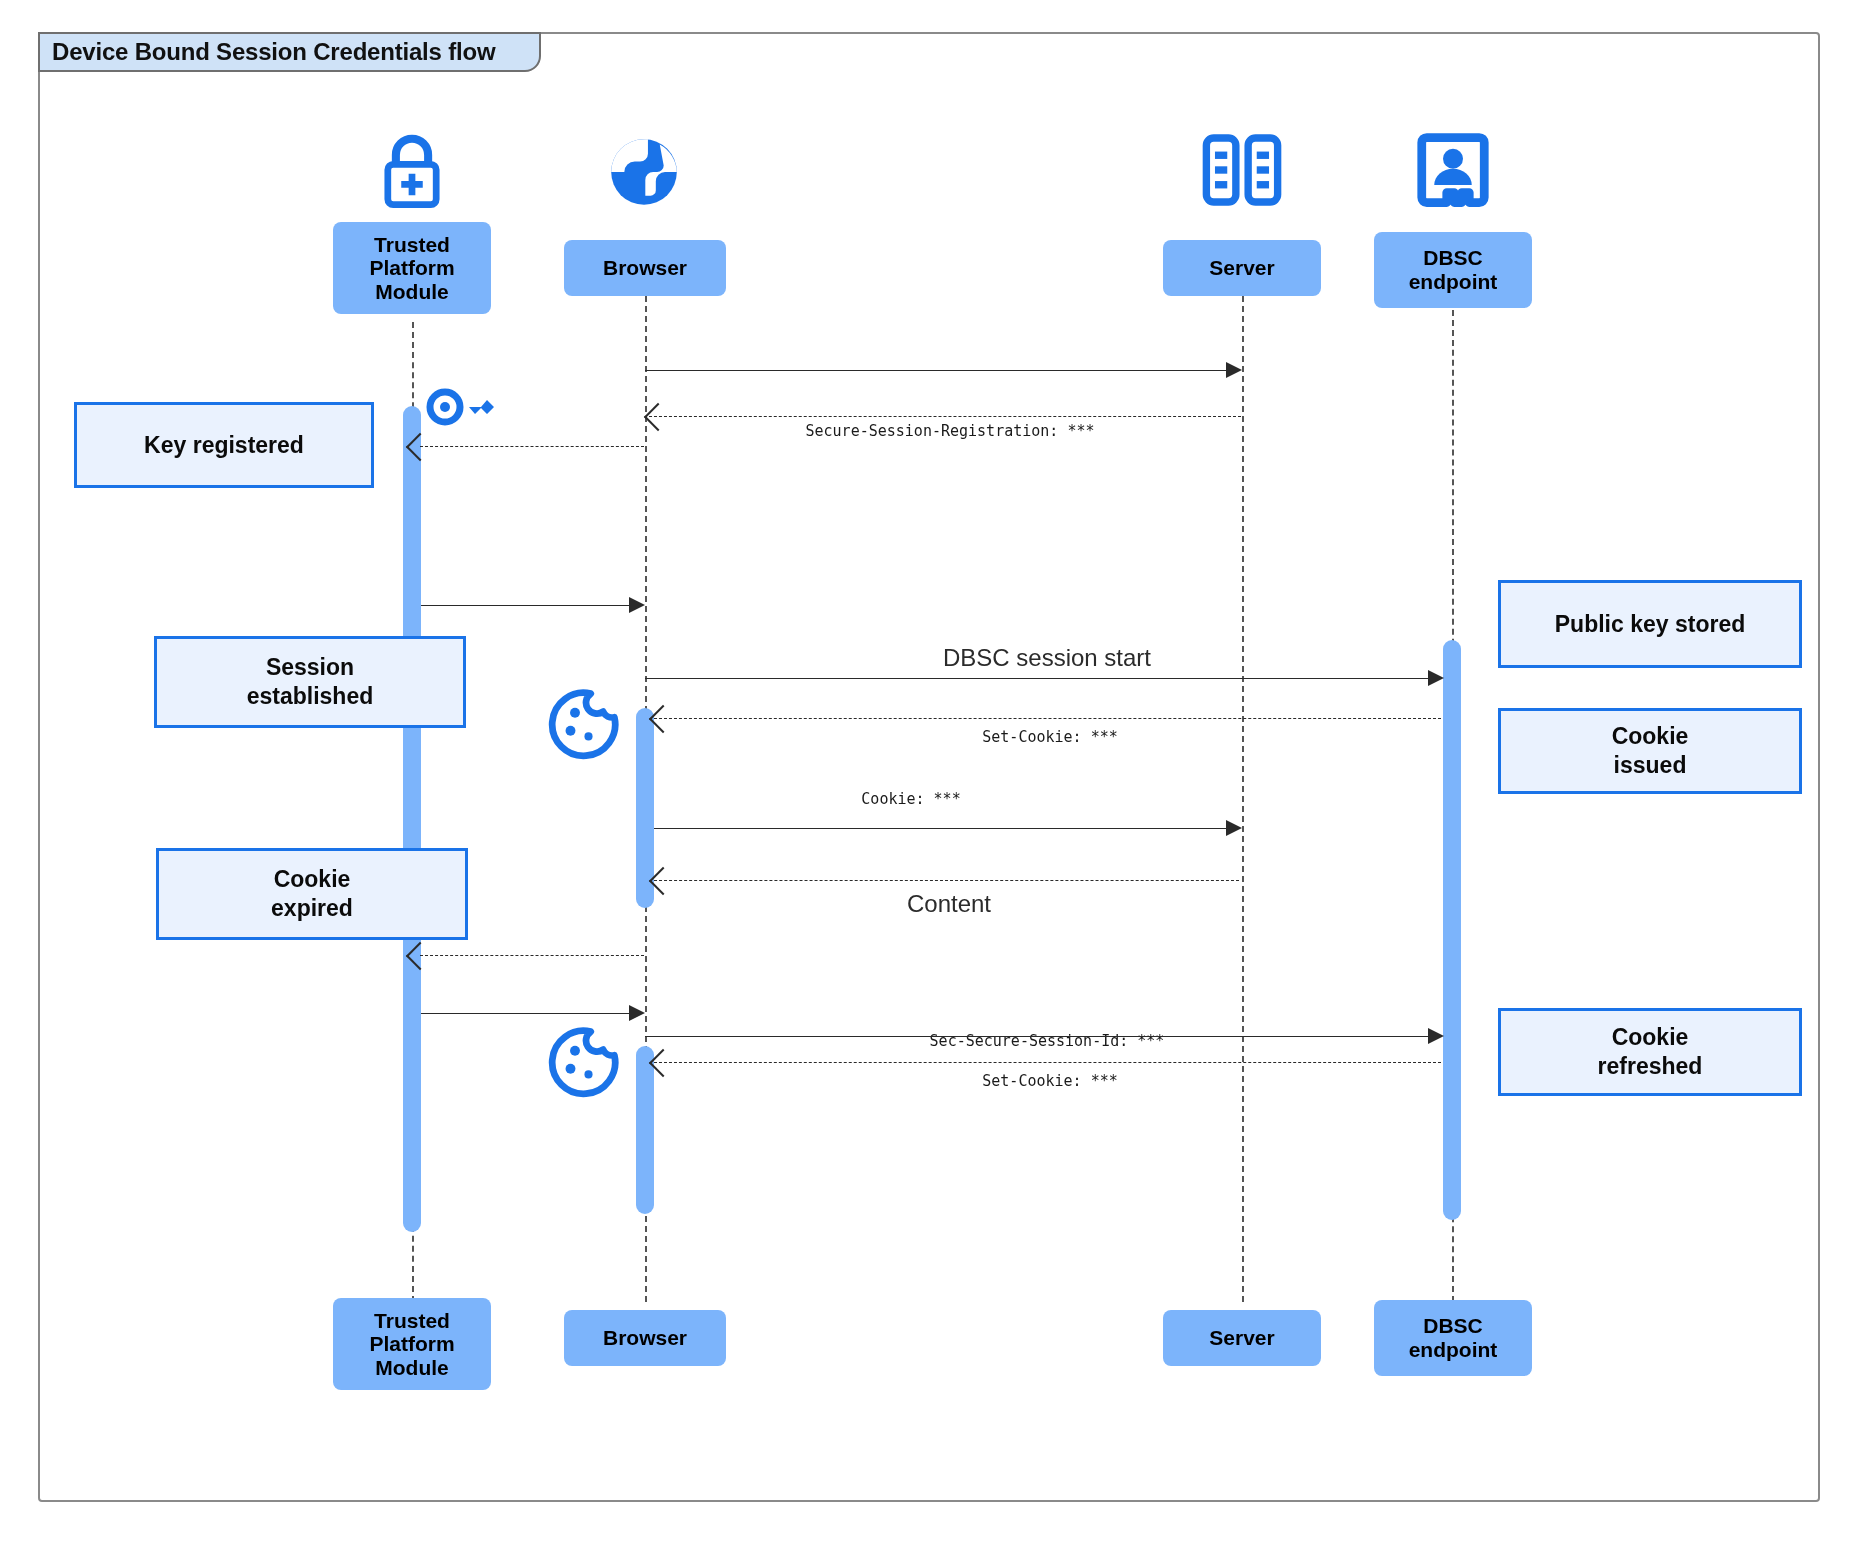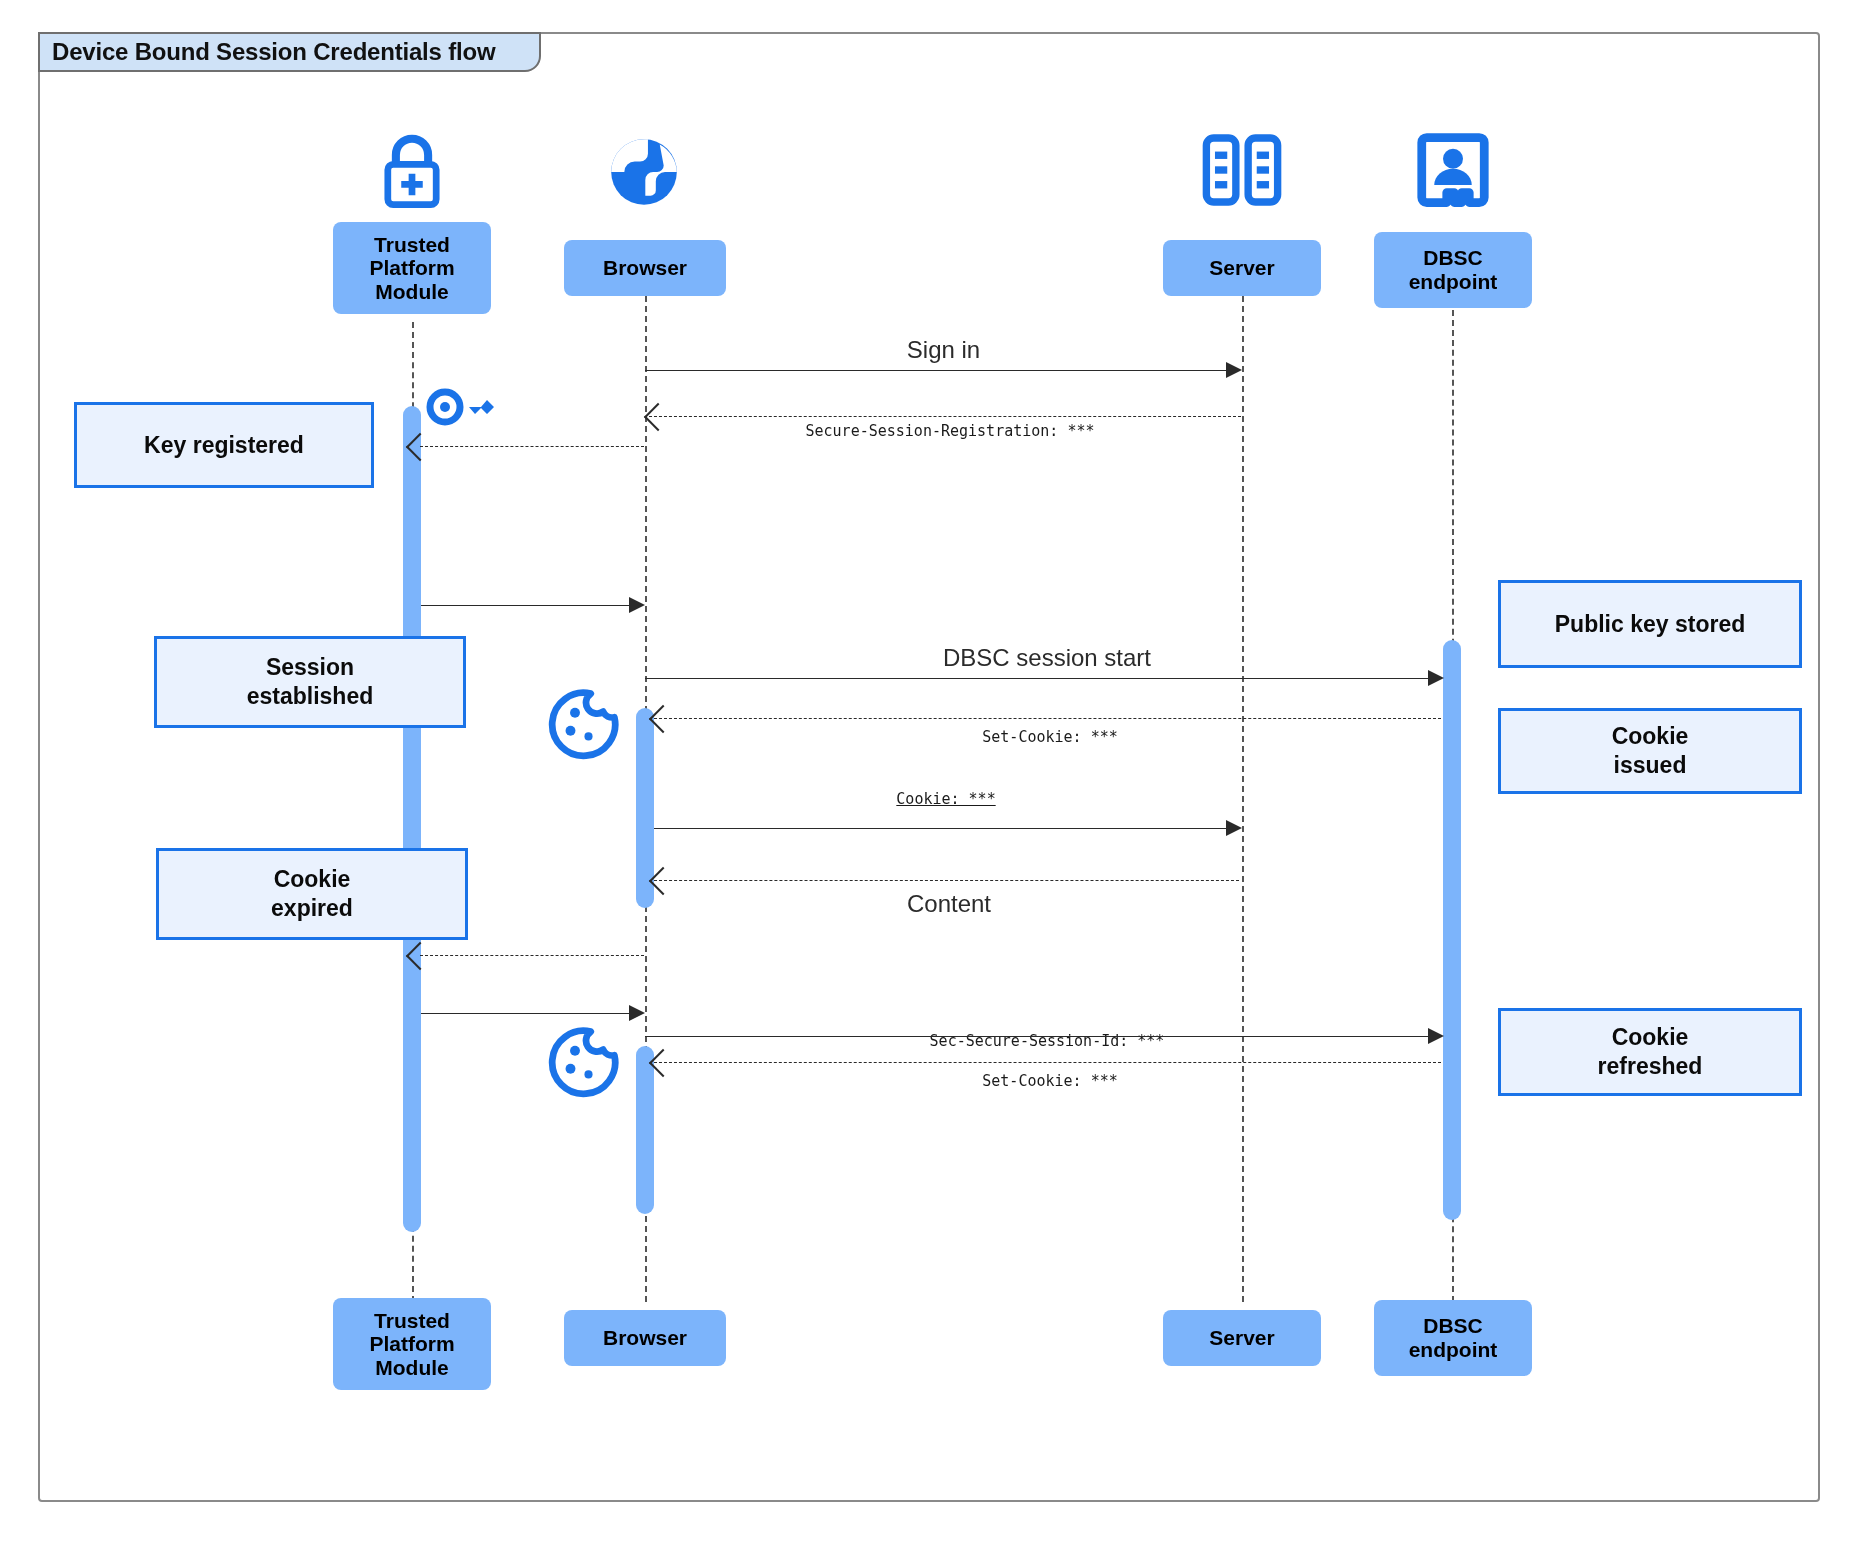--- a/index.html
+++ b/index.html
@@ -164,21 +164,20 @@
     <svg viewBox="0 0 58 64" width="76" height="80">
       <path d="M8 6 h42 a4 4 0 0 1 4 4 v44 a4 4 0 0 1 -4 4 h-8 v-8 h-6 v8 h-6 v-8 h-6 v8 H8 a4 4 0 0 1 -4 -4 V10 a4 4 0 0 1 4 -4 z" fill="#ffffff" stroke="#1a73e8" stroke-width="7" stroke-linejoin="round"></path>
       <circle cx="29" cy="23" r="8" fill="#1a73e8"></circle>
       <path d="M14 44 a15 13 0 0 1 30 0 z" fill="#1a73e8"></path>
     </svg>
   </div>
   <div class="pbox" style="left:1374px;top:232px;width:158px;height:76px;">
     <span>DBSC<br>endpoint</span>
   </div>
 
-  <div class="msg-label" style="left:645px;top:336px;width:597px;">Sign in</div>
   <div class="msg-line" style="left:645px;top:370px;width:594px;"></div>
   <div class="arrowhead arrow-right" style="left:1226px;top:362px;"></div>
 
   <div class="msg-line dashed" style="left:649px;top:416px;width:592px;"></div>
   <div class="arrow-open-left" style="left:648px;top:407px;"></div>
   <div class="msg-label mono" style="left:660px;top:422px;width:580px;">Secure-Session-Registration: ***</div>
 
   <div class="icon" style="left:425px;top:382px;width:76px;height:50px;">
     <svg viewBox="0 0 76 50" width="76" height="50">
       <circle cx="20" cy="25" r="15" fill="none" stroke="#1a73e8" stroke-width="7"></circle>
@@ -219,21 +218,21 @@
   </div>
 
   <div class="msg-line dashed" style="left:654px;top:718px;width:787px;"></div>
   <div class="arrow-open-left" style="left:653px;top:709px;"></div>
   <div class="msg-label mono" style="left:660px;top:728px;width:780px;">Set-Cookie: ***</div>
 
   <div class="note" style="left:1498px;top:708px;width:304px;height:86px;">
     <span>Cookie<br>issued</span>
   </div>
 
-  <div class="msg-label mono" style="left:654px;top:790px;width:584px;text-decoration:underline;">Cookie: ***</div>
+  <div class="msg-label mono" style="left:619px;top:790px;width:584px;">Cookie: ***</div>
   <div class="msg-line" style="left:654px;top:828px;width:585px;"></div>
   <div class="arrowhead arrow-right" style="left:1226px;top:820px;"></div>
 
   <div class="note" style="left:156px;top:848px;width:312px;height:92px;">
     <span>Cookie<br>expired</span>
   </div>
 
   <div class="msg-line dashed" style="left:654px;top:880px;width:585px;"></div>
   <div class="arrow-open-left" style="left:653px;top:871px;"></div>
   <div class="msg-label" style="left:660px;top:890px;width:578px;">Content</div>

